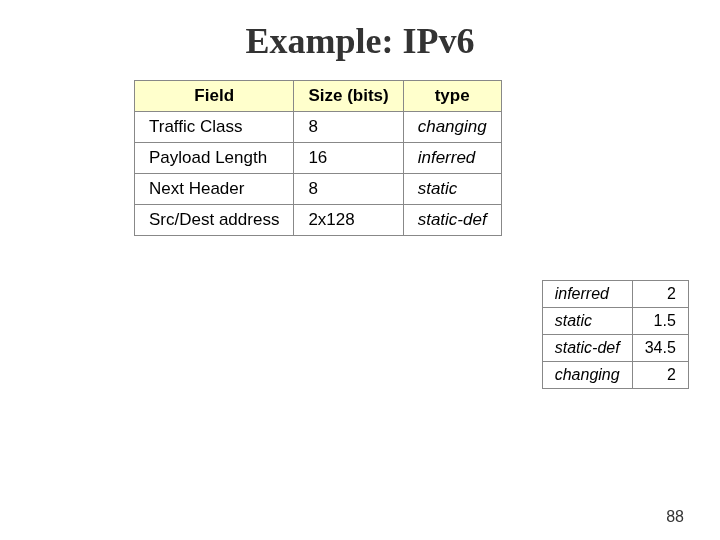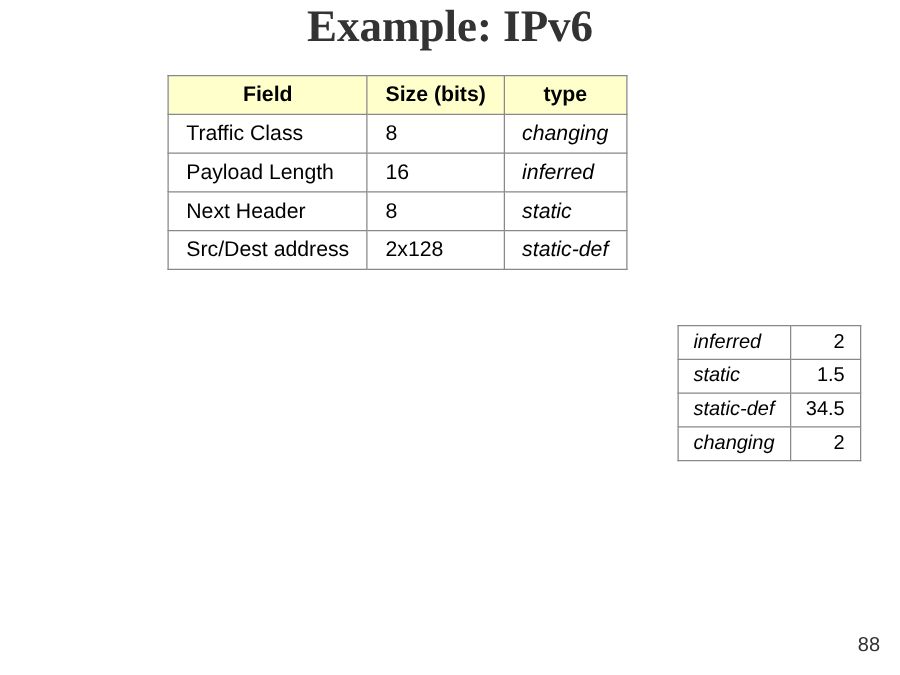--- a/index.html
+++ b/index.html
@@ -9,20 +9,21 @@
       background: #ffffff;
       font-family: Arial, sans-serif;
       overflow: hidden;
       position: relative;
     }
     .page-title {
       text-align: center;
       font-size: 36px;
       font-weight: bold;
       color: #333333;
+      padding-top: 20px;
       padding-bottom: 18px;
       font-family: Georgia, serif;
     }
     .content-area {
       display: flex;
       flex-direction: row;
       align-items: flex-start;
       padding-left: 100px;
       padding-top: 0px;
       gap: 30px;
@@ -66,21 +67,21 @@
       font-style: italic;
       background-color: #ffffff;
     }
     .side-table td.value-col {
       text-align: right;
       background-color: #ffffff;
     }
     .page-number {
       position: absolute;
       bottom: 14px;
-      right: 16px;
+      right: 36px;
       font-size: 16px;
       color: #333333;
     }
   </style>
 </head>
 <body>
 
 <div class="page-title">Example: IPv6</div>
 
 <div class="content-area">

